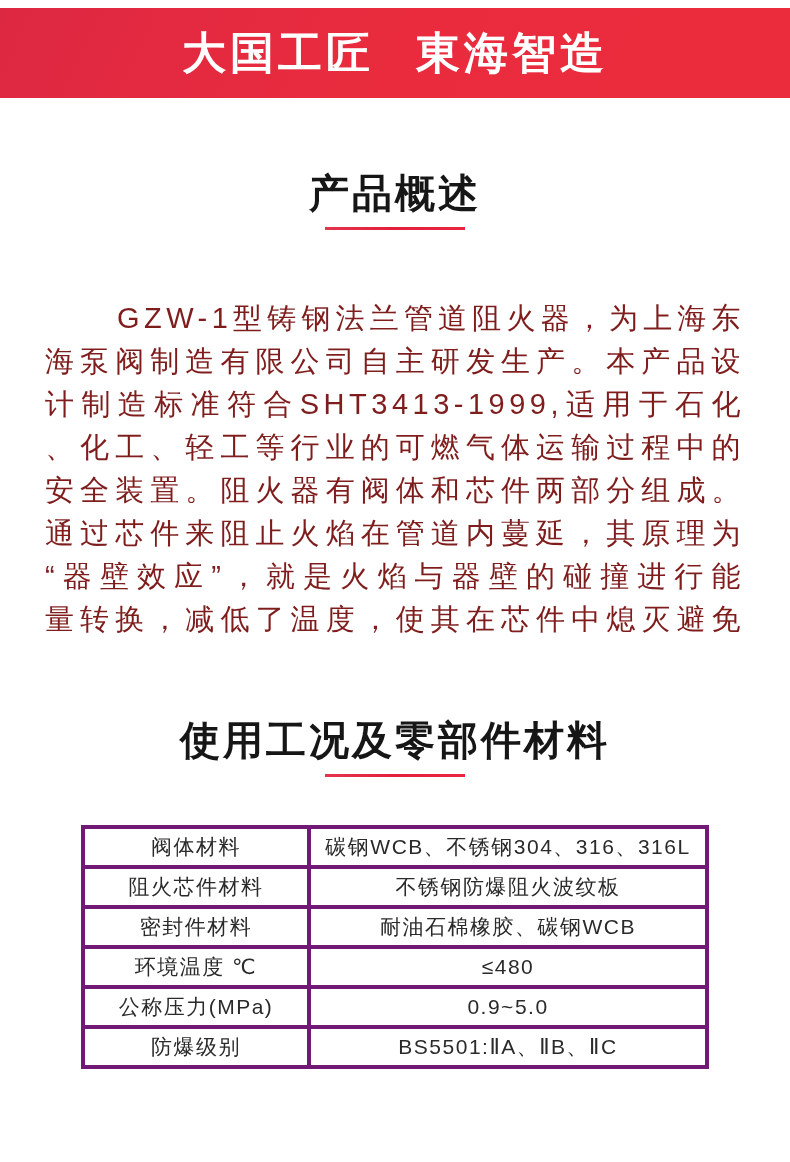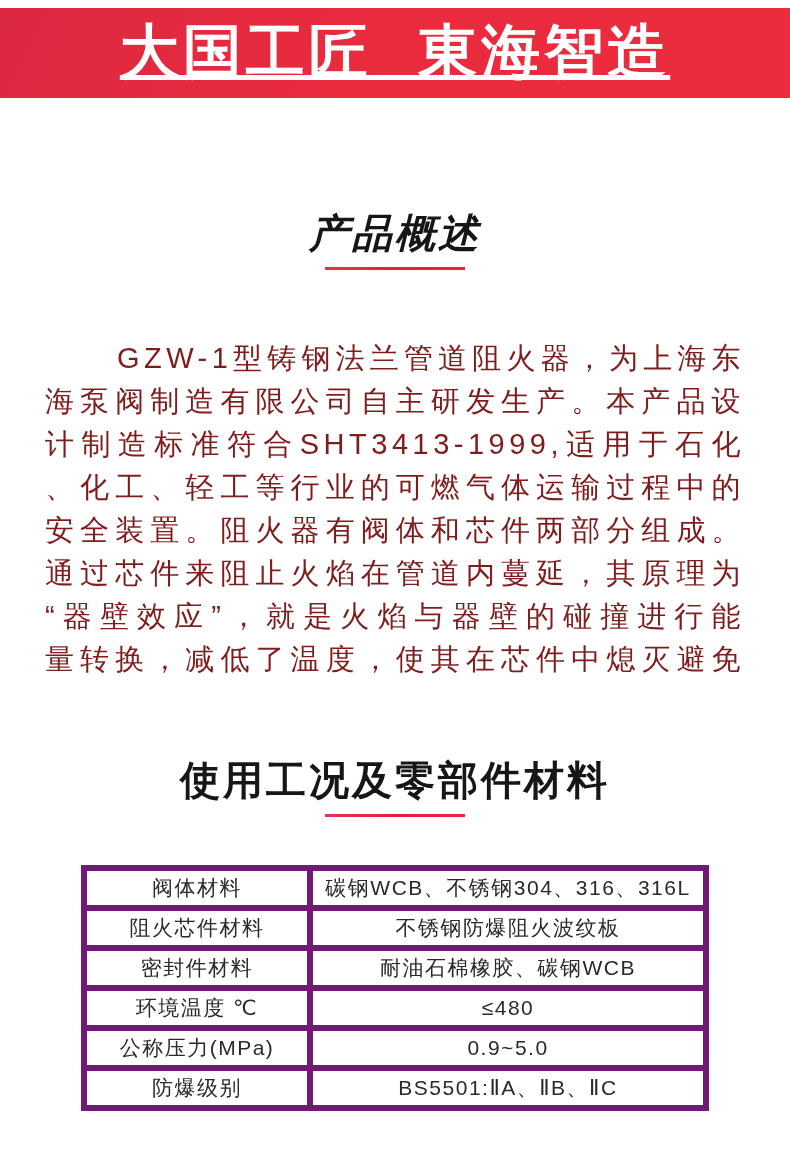--- a/index.html
+++ b/index.html
@@ -21,31 +21,30 @@
     margin-top: 8px;
     width: 790px;
     height: 90px;
     background: linear-gradient(115deg, #dd2842 0%, #e92b3e 45%, #ea2c3c 100%);
     display: flex;
     align-items: center;
     justify-content: center;
   }
   .banner-title {
     color: #ffffff;
-    font-size: 59px;
+    font-size: 44px;
     font-weight: 800;
     letter-spacing: 4px;
     word-spacing: 26px;
     white-space: nowrap;
-    text-decoration: underline;
   }
 
   
   .section-title-block { text-align: center; }
-  .section-title-block.first { margin-top: 114px; font-style: italic; }
+  .section-title-block.first { margin-top: 74px; }
   .section-title-block.second { margin-top: 78px; }
   .section-title {
     display: inline-block;
     color: #161616;
     font-size: 40px;
     font-weight: 800;
     letter-spacing: 3px;
     line-height: 42px;
     white-space: nowrap;
   }
@@ -82,21 +81,21 @@
   .spec-table-wrap {
     margin: 48px auto 0 auto;
     width: 628px;
   }
   table.spec-table {
     width: 628px;
     border-collapse: collapse;
     table-layout: fixed;
   }
   .spec-table td {
-    border: 6px solid #701a75;
+    border: 4px solid #701a75;
     height: 40px;
     text-align: center;
     vertical-align: middle;
     color: #2a2a2a;
     font-size: 21px;
     letter-spacing: 1.5px;
     font-weight: 400;
     white-space: nowrap;
     overflow: hidden;
   }

